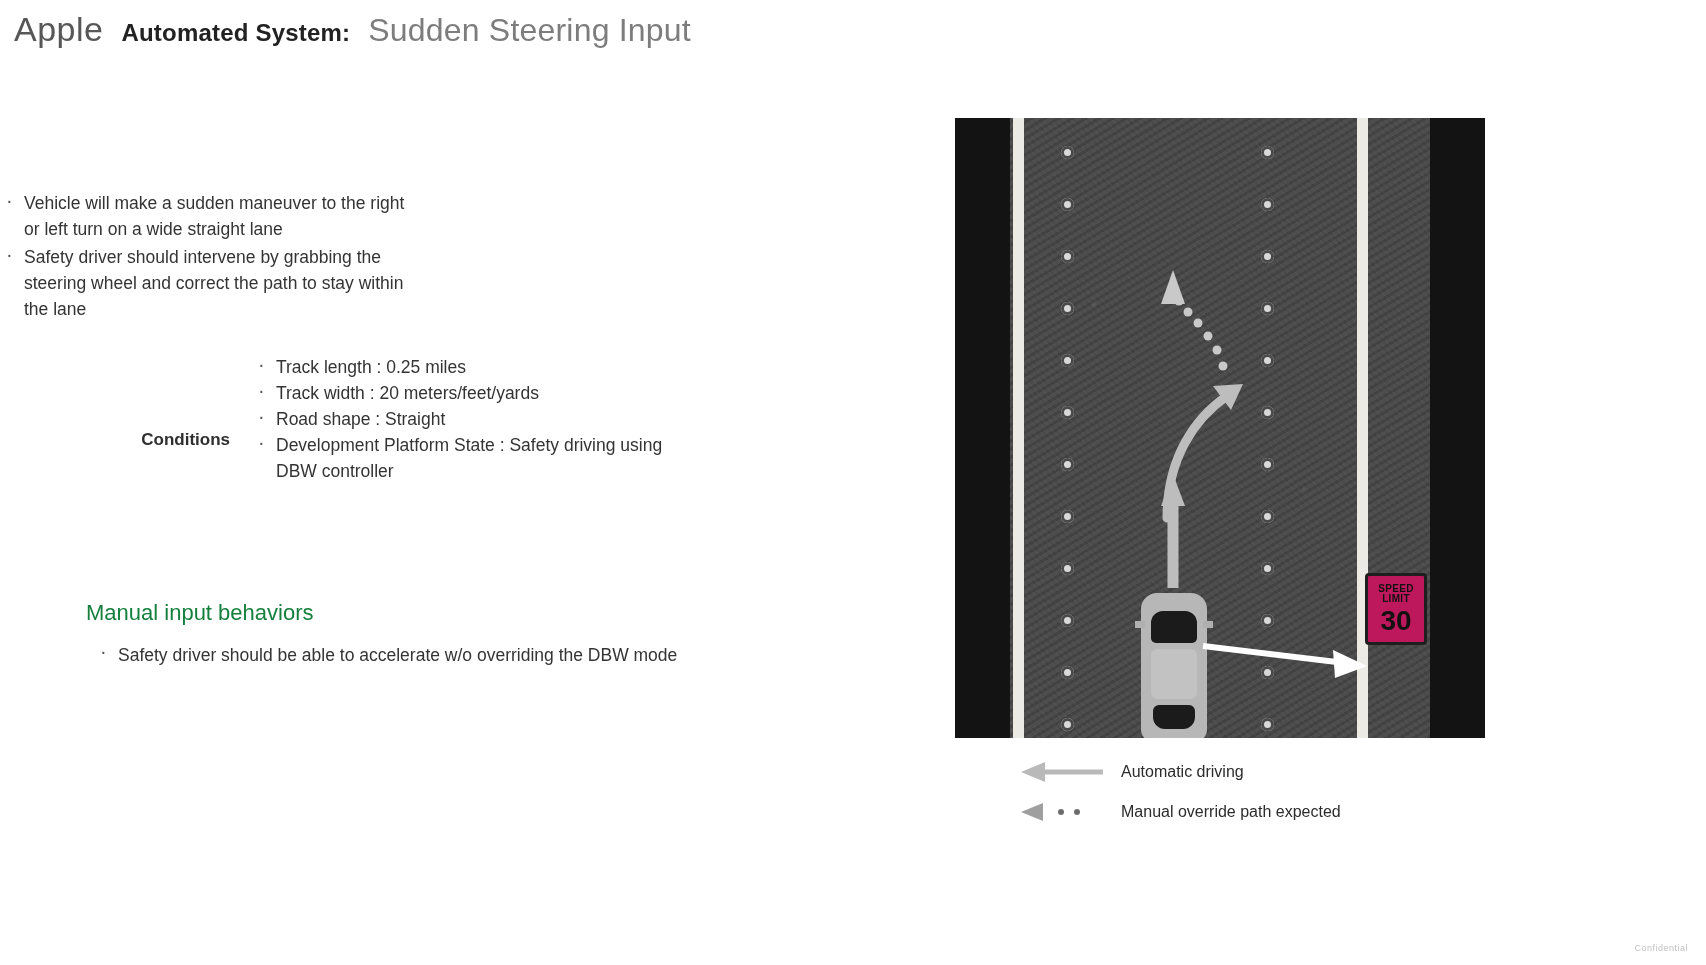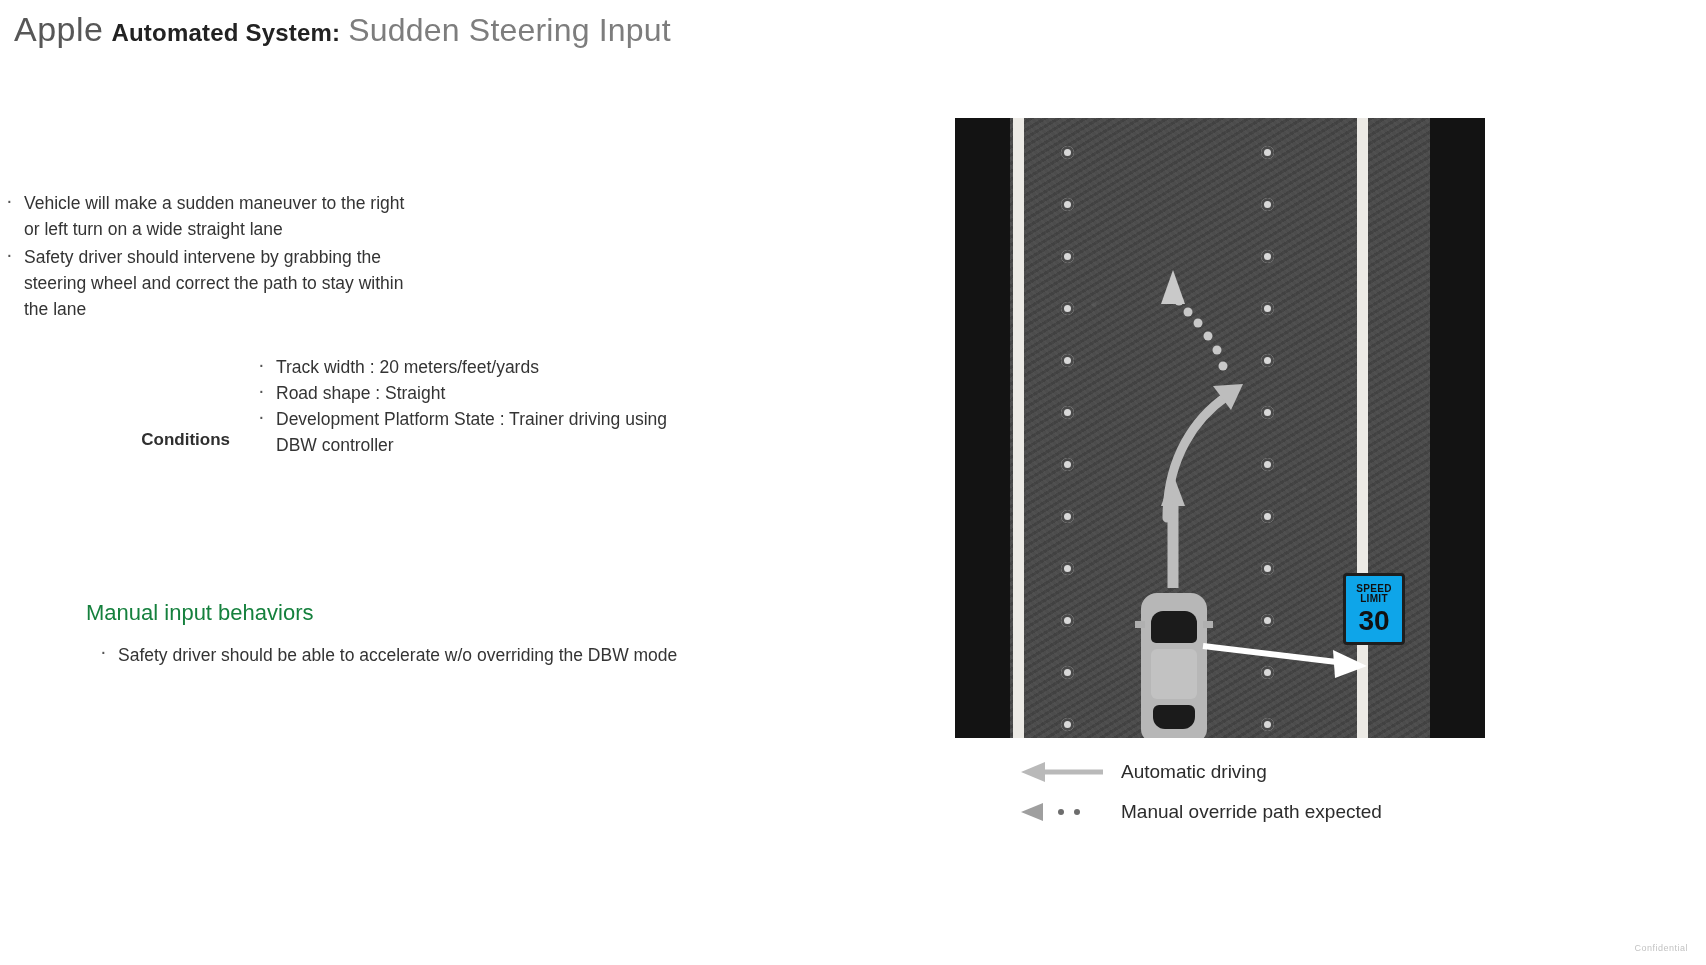--- a/index.html
+++ b/index.html
@@ -16,21 +16,21 @@
     overflow: hidden;
   }
 
   
   .header {
     position: absolute;
     left: 14px;
     top: 10px;
     display: flex;
     align-items: baseline;
-    gap: 8px;
+    gap: 18px;
     white-space: nowrap;
   }
   .brand {
     font-size: 34px;
     font-weight: 400;
     color: #575757;
     letter-spacing: 0.5px;
   }
   .title-bold {
     font-size: 24px;
@@ -230,25 +230,25 @@
   .svg-overlay {
     position: absolute;
     left: 0; top: 0;
     width: 530px; height: 620px;
     pointer-events: none;
   }
 
   
   .sign {
     position: absolute;
-    left: 388px;
+    left: 410px;
     top: 455px;
     width: 56px;
     height: 66px;
-    background: #0ea5e9;
+    background: #be185d;
     border: 3px solid #1e1e1e;
     border-radius: 4px;
     display: flex;
     flex-direction: column;
     align-items: center;
     justify-content: center;
     line-height: 1;
   }
   .sign .s-top {
     font-size: 10px;
@@ -275,21 +275,21 @@
     align-items: center;
     margin-bottom: 16px;
   }
   .legend-glyph {
     width: 90px;
     height: 24px;
     flex: none;
     margin-right: 16px;
   }
   .legend-text {
-    font-size: 19px;
+    font-size: 16px;
     color: #2c2c2c;
   }
 
   .confidential {
     position: absolute;
     right: 18px;
     bottom: 12px;
     font-size: 9px;
     color: #c3c3c3;
     letter-spacing: 0.5px;
@@ -309,23 +309,24 @@
   <div class="row">
     <ul class="bullets">
       <li>Vehicle will make a sudden maneuver to the right or left turn on a wide straight lane</li>
       <li>Safety driver should intervene by grabbing the steering wheel and correct the path to stay within the lane</li>
     </ul>
   </div>
 
   <div class="row">
     <div class="row-label cond">Conditions</div>
     <ul class="bullets tight">
+      <li>Track length : 0.25 miles</li>
       <li>Track width : 20 meters/feet/yards</li>
       <li>Road shape : Straight</li>
-      <li>Development Platform State : Trainer driving using DBW controller</li>
+      <li>Development Platform State : Safety driving using DBW controller</li>
     </ul>
   </div>
 
 </div>
 
 <div class="manual-block">
   <div class="manual-heading">Manual input behaviors</div>
   <ul>
     <li>Safety driver should be able to accelerate w/o overriding the DBW mode</li>
   </ul>

